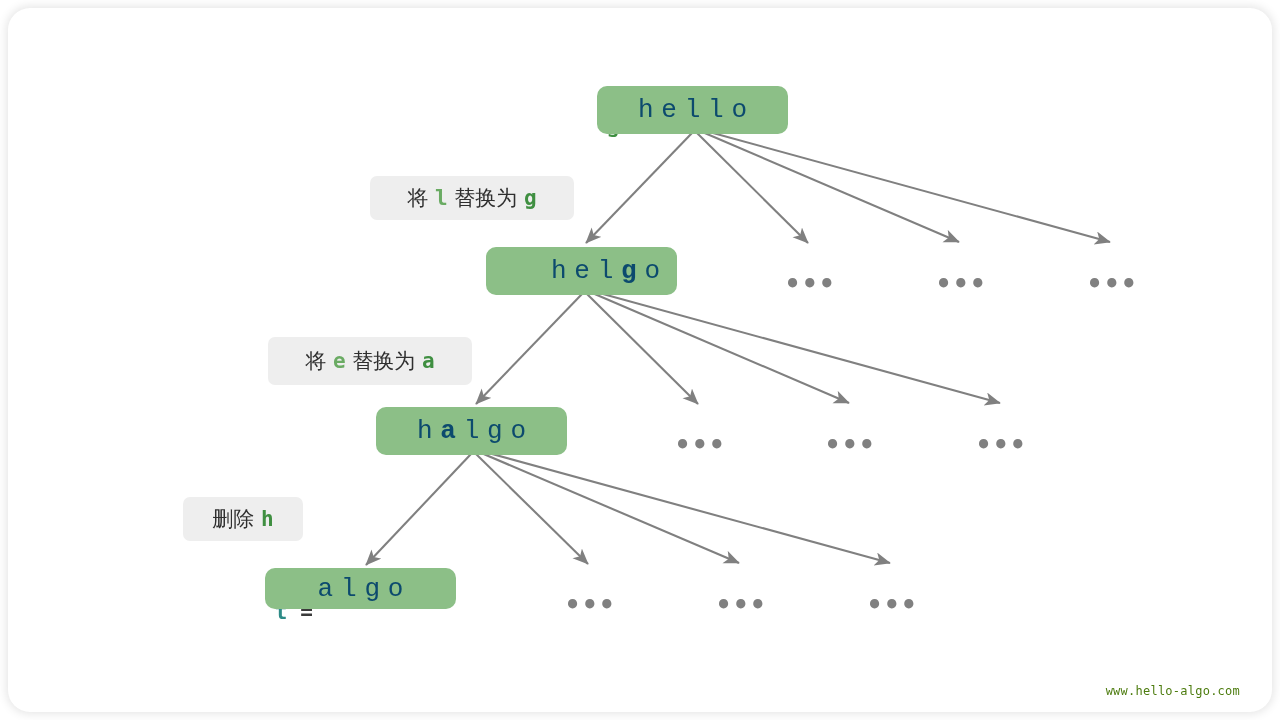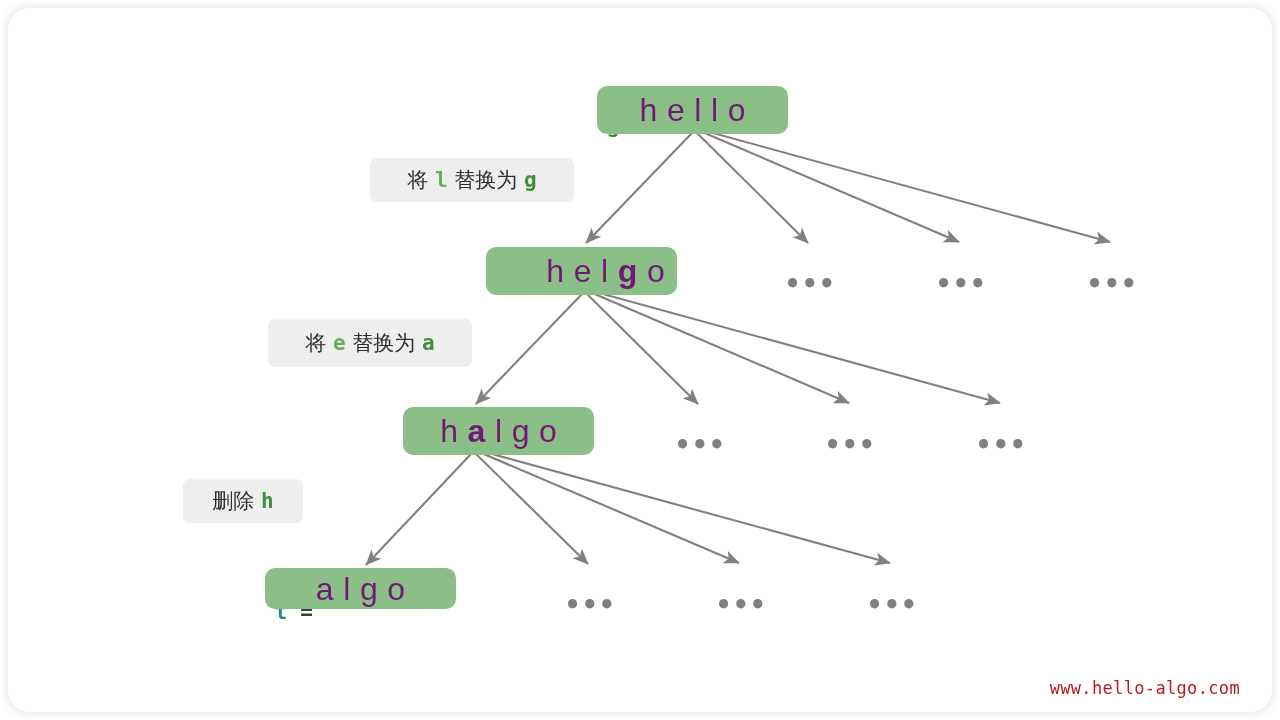--- a/index.html
+++ b/index.html
@@ -52,23 +52,23 @@
   .node {
     position: absolute;
     background: #8cbf87;
     border-radius: 10px;
     display: flex;
     align-items: center;
     justify-content: center;
     box-sizing: border-box;
   }
   .node .chars {
-    font-family: Liberation Sans, sans-serif;
-    font-size: 32px;
-    color: #701a75;
+    font-family: Liberation Mono, monospace;
+    font-size: 26px;
+    color: #0c4a6e;
     letter-spacing: 0.30em;
     white-space: pre;
     line-height: 1;
     padding-left: 0.30em;
   }
   .node .chars .hl {
     font-weight: bold;
   }
 
   
@@ -87,20 +87,21 @@
   
   .chip {
     position: absolute;
     background: #eeeeee;
     border-radius: 7px;
     display: flex;
     align-items: center;
     justify-content: center;
     box-sizing: border-box;
     padding: 12px 20px;
+    margin-top: 18px;
   }
   .chip .txt {
     font-family: "DejaVu Sans", sans-serif;
     font-size: 21px;
     color: #2f2f2f;
     white-space: pre;
     line-height: 1;
   }
   .chip .txt .g-light {
     color: #6aab63;
@@ -125,22 +126,22 @@
     white-space: pre;
     transform: translate(-50%, -50%);
   }
 
   
   #watermark {
     position: absolute;
     right: 40px;
     bottom: 22px;
     font-family: "DejaVu Sans Mono", monospace;
-    font-size: 17px;
-    color: #b91c1c;
+    font-size: 12px;
+    color: #4d7c0f;
     letter-spacing: 0.02em;
     white-space: pre;
   }
 </style>
 </head>
 <body>
 
 <div id="canvas">
   <div id="card"></div>
 
@@ -180,21 +181,21 @@
     </div>
 
     <div class="node" style="left:597px; top:86px; width:191px; height:48px;">
       <span class="chars"><span>h</span><span>e</span><span>l</span><span>l</span><span>o</span></span>
     </div>
 
     <div class="node" style="left:486px; top:247px; width:191px; height:48px;padding-left:48px;">
       <span class="chars"><span>h</span><span>e</span><span>l</span><span class="hl">g</span><span>o</span></span>
     </div>
 
-    <div class="node" style="left:376px; top:407px; width:191px; height:48px;margin-left:27px;">
+    <div class="node" style="left:376px; top:407px; width:191px; height:48px;">
       <span class="chars"><span>h</span><span class="hl">a</span><span>l</span><span>g</span><span>o</span></span>
     </div>
 
     <div class="node" style="left:265px; top:568px; width:191px; height:41px;">
       <span class="chars"><span>a</span><span>l</span><span>g</span><span>o</span></span>
     </div>
 
     <div class="chip" style="left:370px; top:158px; width:204px; height:44px;">
       <span class="txt"><span>将 </span><span class="g-light">l</span><span> 替换为 </span><span class="g-bold">g</span></span>
     </div>

